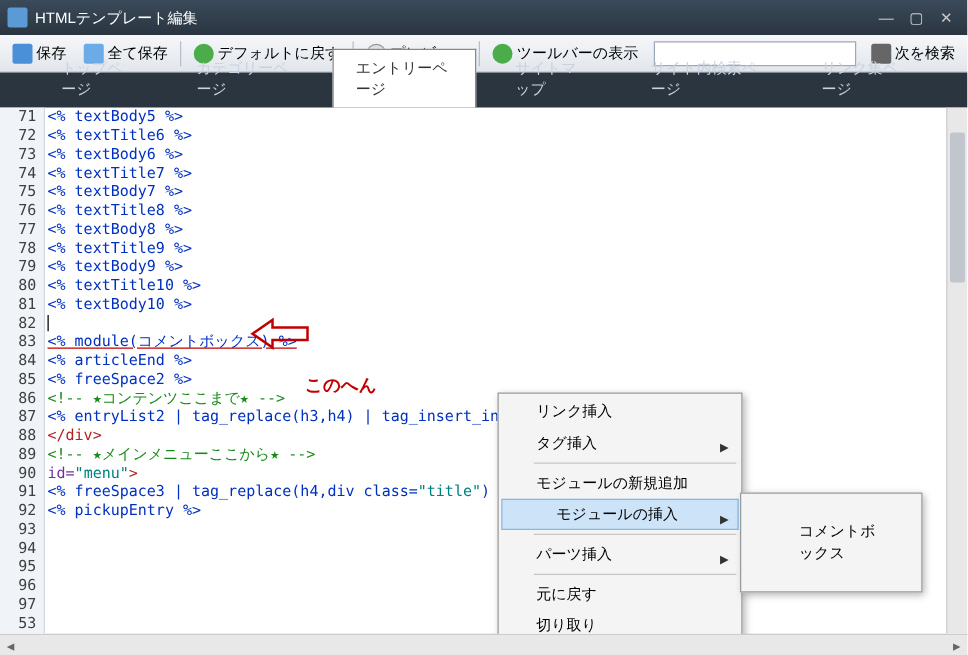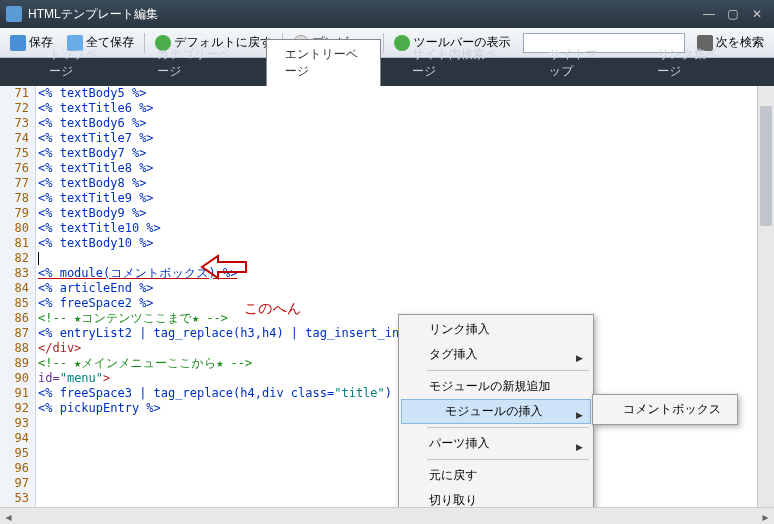--- a/index.html
+++ b/index.html
@@ -18,36 +18,36 @@
 .ti-reset { background: #4aad4a; border-radius: 50%; }
 .ti-preview { background: #e0e0e0; border-radius: 50%; border: 1px solid #999; }
 .ti-tool { background: #4aad4a; border-radius: 50%; }
 .ti-find { background: #666; }
 .searchbox { flex: 1; margin: 0 4px; }
 .searchbox input { width: 100%; height: 20px; border: 1px solid #9aa8b8; padding: 0 4px; }
 .tabbar { height: 28px; background: #2a3540; display: flex; align-items: flex-end; padding: 0 30px; gap: 12px; }
 .tab { padding: 6px 18px; color: #c8d2e0; cursor: pointer; font-size: 12px; border: 1px solid transparent; border-bottom: none; }
 .tab.active { background: #ffffff; color: #333; border-color: #888; }
 .editor { position: relative; height: calc(524px - 28px - 30px - 28px - 17px); overflow: hidden; display: flex; }
-.gutter { width: 36px; background: #f0f4f8; border-right: 1px solid #d0d8e0; text-align: right; padding-right: 6px; color: #a16207; font-family: Consolas, monospace; font-size: 12px; line-height: 15px; }
+.gutter { width: 36px; background: #f0f4f8; border-right: 1px solid #d0d8e0; text-align: right; padding-right: 6px; color: #404040; font-family: Consolas, monospace; font-size: 12px; line-height: 15px; }
 .codesurface { flex: 1; font-family: Consolas, "MS Gothic", monospace; font-size: 12px; line-height: 15px; white-space: pre; color: #000; position: relative; padding-left: 2px; }
 .tag-blue { color: #0030c0; }
 .tag-green { color: #1a8a1a; }
 .tag-red { color: #b02020; }
 .attr-purple { color: #7030a0; }
 .str-teal { color: #008080; }
 .cursor { display: inline-block; width: 1px; height: 13px; background: #000; vertical-align: middle; }
 .arrow { position: absolute; left: 198px; top: 166px; pointer-events: none; }
-.annotation { position: absolute; left: 244px; top: 214px; color: #c00000; font-family: "MS Gothic", sans-serif; font-size: 14px; font-weight: normal; }
+.annotation { position: absolute; left: 244px; top: 214px; color: #c00000; font-family: "MS Gothic", sans-serif; font-size: 14px; font-weight: bold; }
 .contextmenu { position: absolute; left: 398px; top: 228px; width: 196px; background: #f4f4f4; border: 1px solid #9a9a9a; box-shadow: 2px 2px 6px rgba(0,0,0,0.3); padding: 2px; font-size: 12px; }
 .cm-item { padding: 4px 8px 4px 28px; cursor: pointer; position: relative; display: flex; justify-content: space-between; align-items: flex-end; }
 .cm-item:hover, .cm-item.hover { background: #cde3f8; border: 1px solid #8ab8e6; padding: 3px 7px 3px 43px; }
 .cm-sep { height: 1px; background: #c5c5c5; margin: 3px 2px 3px 26px; }
 .cm-arrow { font-size: 9px; color: #333; }
-.submenu { position: absolute; left: 592px; top: 308px; width: 146px; background: #f4f4f4; border: 1px solid #9a9a9a; box-shadow: 2px 2px 6px rgba(0,0,0,0.3); padding: 2px; font-size: 12px; }
+.submenu { position: absolute; left: 592px; top: 308px; width: 146px; background: #f4f4f4; border: 1px solid #9a9a9a; box-shadow: 2px 2px 6px rgba(0,0,0,0.3); padding: 18px; font-size: 12px; }
 .vscroll { position: absolute; right: 0; top: 0; bottom: 0; width: 17px; background: #e8e8e8; border-left: 1px solid #ccc; }
 .vscroll .thumb { position: absolute; left: 2px; right: 2px; top: 20px; height: 120px; background: #c0c6cc; border-radius: 2px; }
 .hscroll { height: 17px; background: #e8e8e8; border-top: 1px solid #ccc; display: flex; }
 .hscroll .arrow-btn { width: 17px; height: 17px; display: flex; align-items: center; justify-content: center; color: #666; }
 .hscroll .track { flex: 1; }
 .underline { text-decoration: underline; text-decoration-color: #c00000; }
 </style>
 </head>
 <body>
 
@@ -91,22 +91,22 @@
   <div class="tbtn">
       <span class="ticon ti-find"></span>
       <span>次を検索</span>
     </div>
 </div>
 
 <div class="tabbar" id="tabbar">
     <div class="tab">トップページ</div>
     <div class="tab">カテゴリーページ</div>
     <div class="tab active">エントリーページ</div>
+    <div class="tab">サイトマップ</div>
     <div class="tab">サイト内検索ページ</div>
-    <div class="tab">サイトマップ</div>
     <div class="tab">リンク集ページ</div>
   </div>
 
 <div class="editor">
   <div class="gutter" id="gutter">
       <div>71</div>
       <div>72</div>
       <div>73</div>
       <div>74</div>
       <div>75</div>

